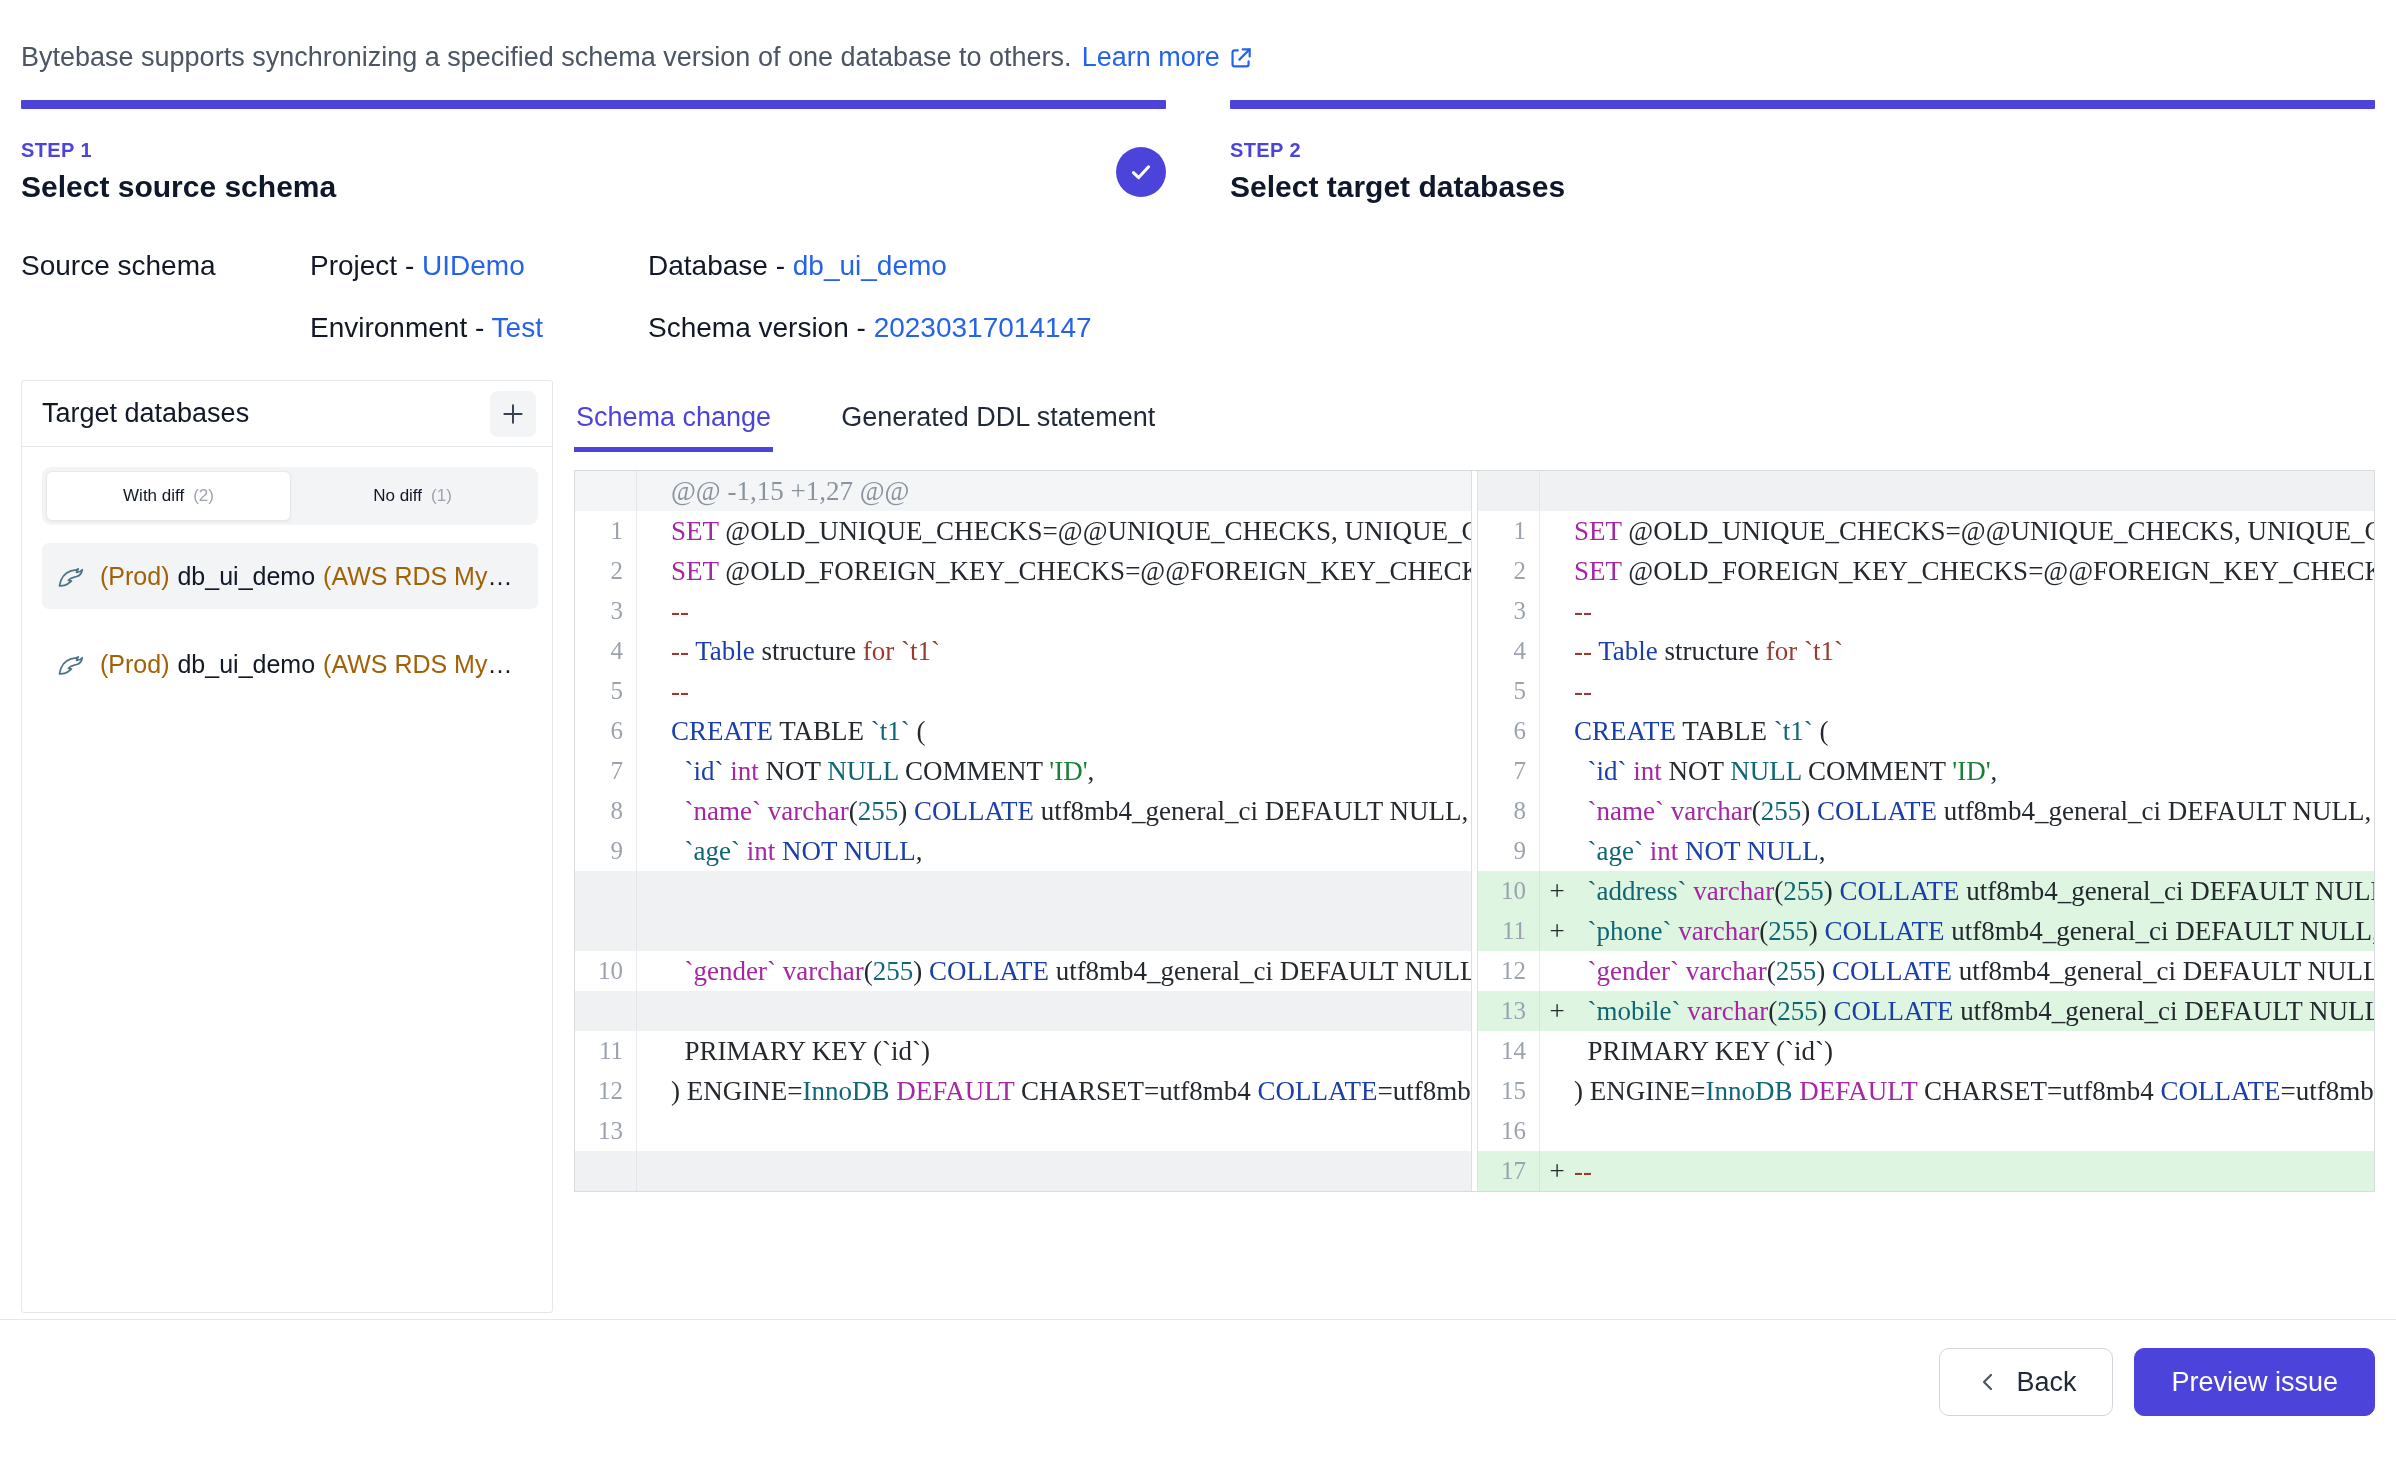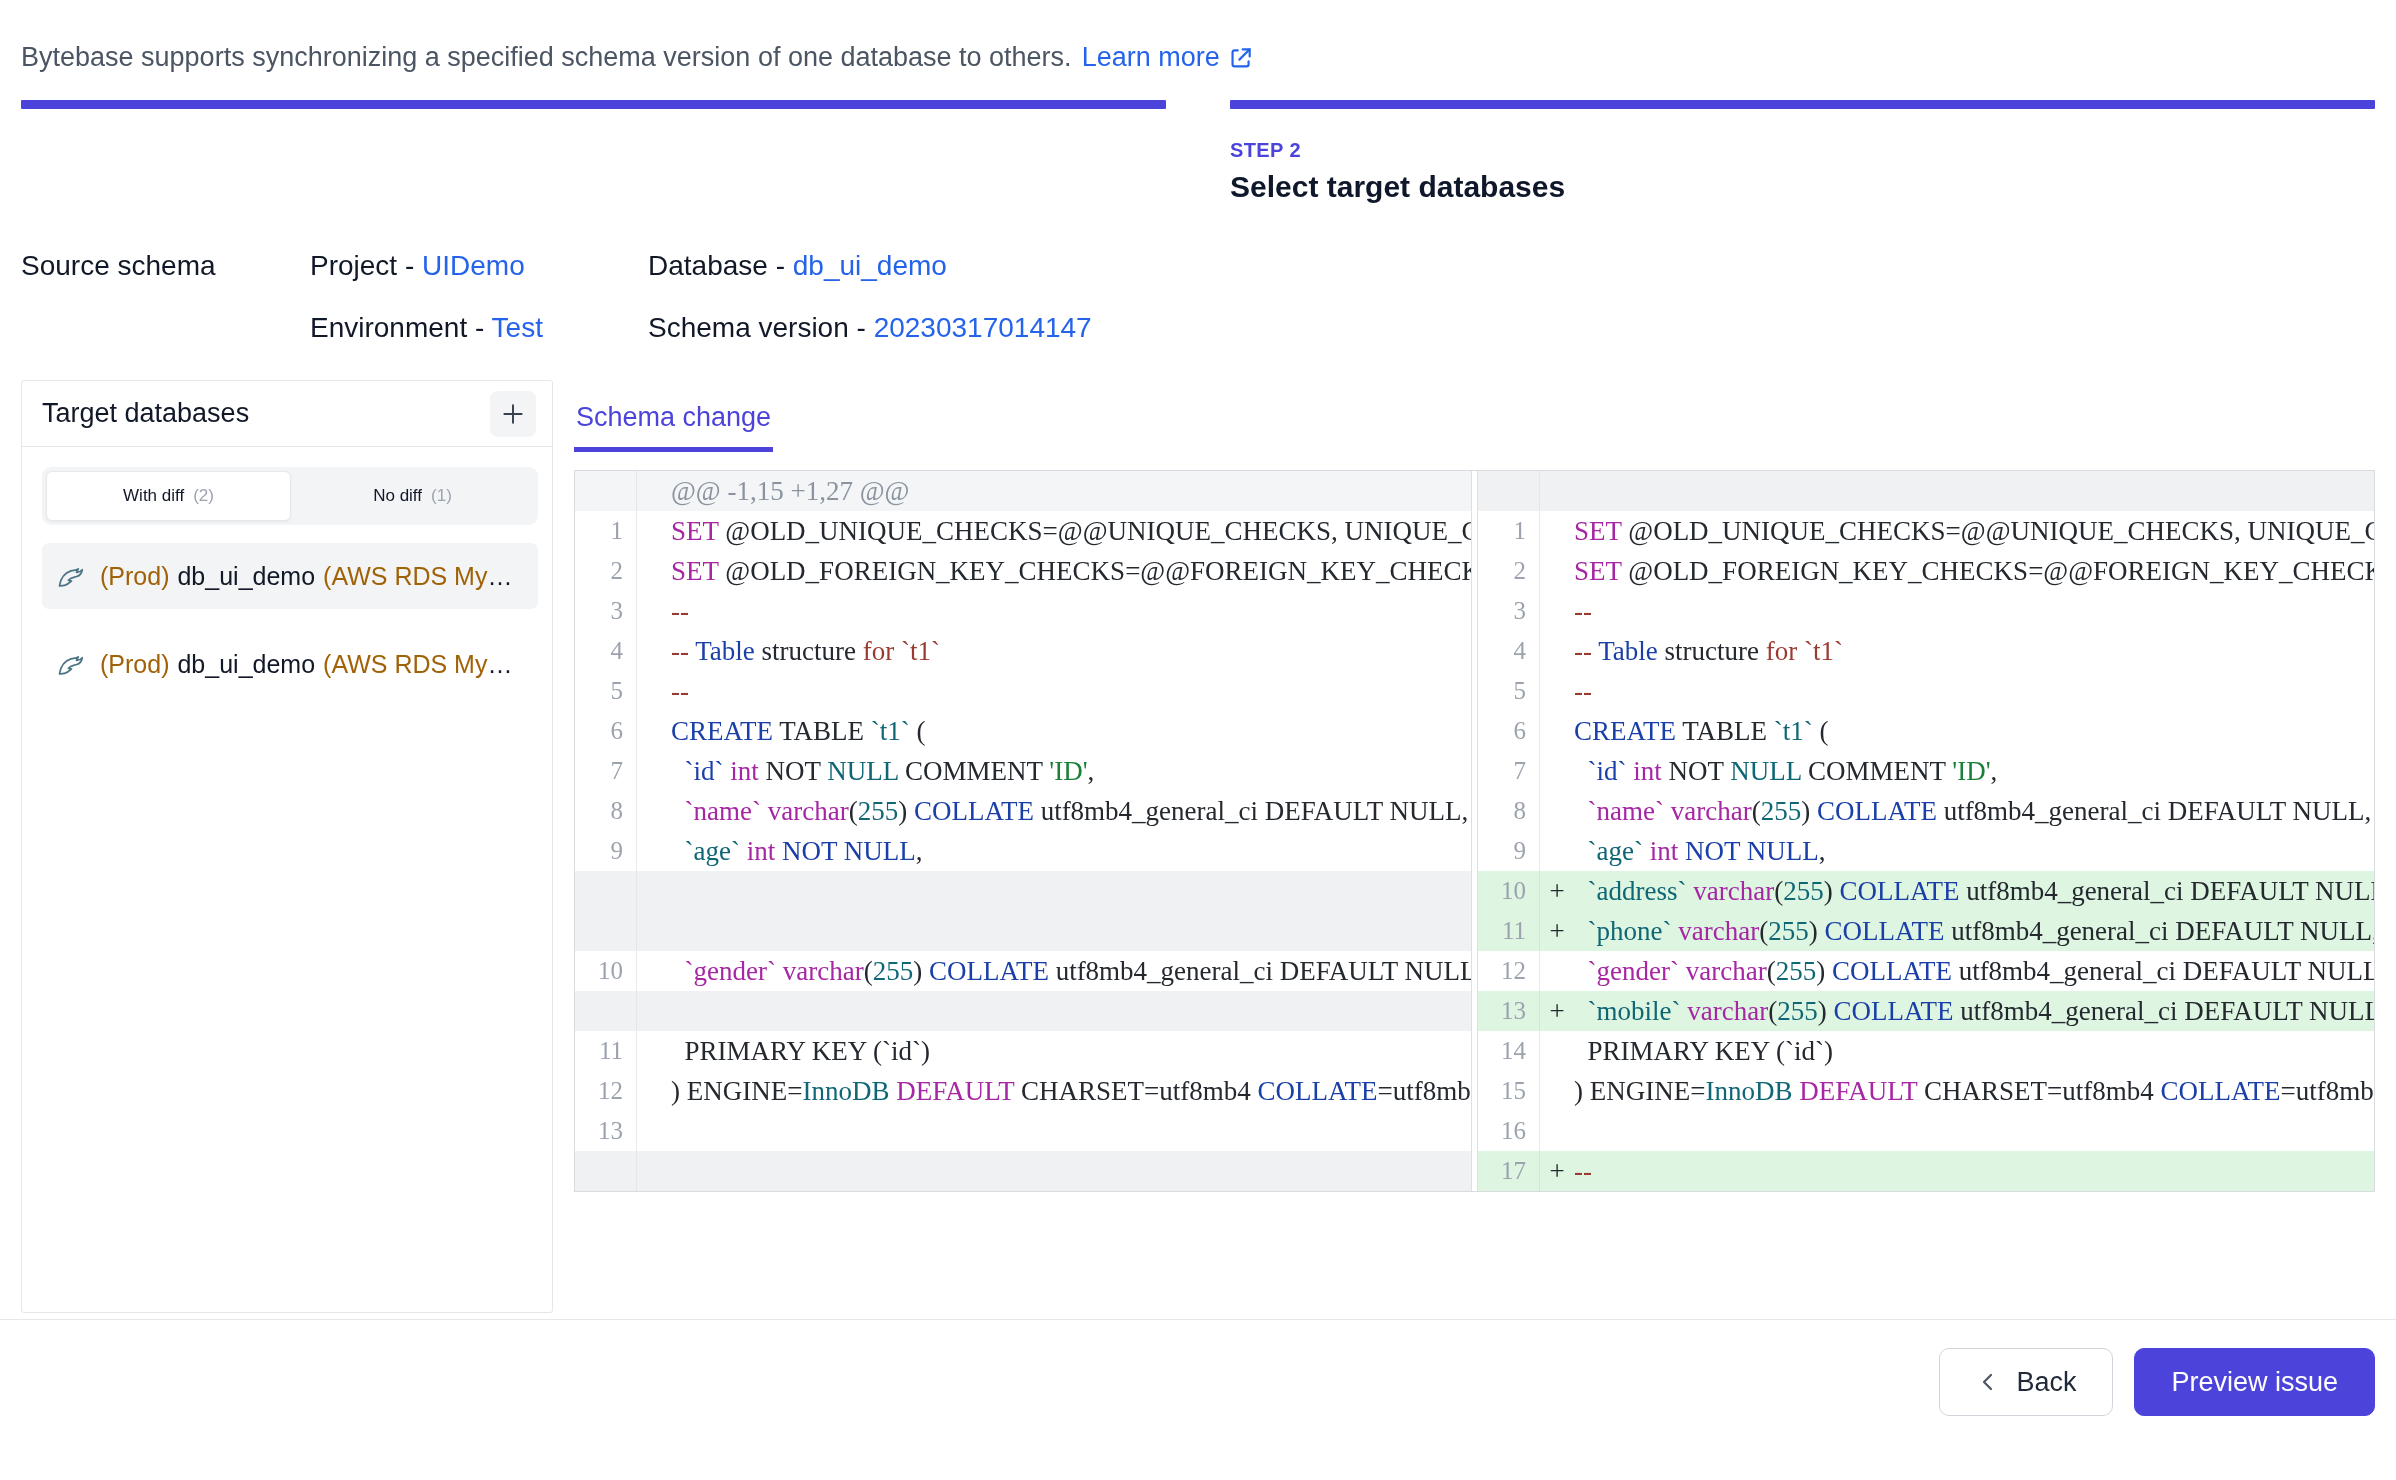--- a/index.html
+++ b/index.html
@@ -116,20 +116,31 @@
         <path d="M9 5H6.2C5 5 4.2 5.8 4.2 7v10.8c0 1.2.8 2 2 2H17c1.2 0 2-.8 2-2V15" fill="none" stroke="#2563eb" stroke-width="2" stroke-linecap="round"></path>
         <path d="M13.5 4h6.5v6.5" fill="none" stroke="#2563eb" stroke-width="2" stroke-linecap="round" stroke-linejoin="round"></path>
         <path d="M20 4 10.5 13.5" fill="none" stroke="#2563eb" stroke-width="2" stroke-linecap="round"></path>
       </svg>
     </a>
   </p>
 
   <div class="steps">
     <div class="step">
       <div class="step-bar"></div>
+      <div class="step-body">
+        <div class="step-texts">
+          <span class="step-label">STEP 1</span>
+          <span class="step-title">Select source schema</span>
+        </div>
+        <span class="check-badge">
+          <svg width="28" height="28" viewBox="0 0 24 24">
+            <polyline points="5.5 12.5 10 16.8 18.5 7.5" fill="none" stroke="#ffffff" stroke-width="2.6" stroke-linecap="round" stroke-linejoin="round"></polyline>
+          </svg>
+        </span>
+      </div>
     </div>
     <div class="step">
       <div class="step-bar"></div>
       <div class="step-body">
         <div class="step-texts">
           <span class="step-label">STEP 2</span>
           <span class="step-title">Select target databases</span>
         </div>
       </div>
     </div>
@@ -185,20 +196,21 @@
             <path d="M2.6 19.4c.9-5.6 4.1-9.8 8.6-11.2 2.2-.7 3.8-.2 5.5-1.6l-1.3 2.7c1.8.2 3-.6 4.3-2-.5 2.7-1.9 4.4-4.1 5.1-2.6.8-4.6.7-6.3 2.8l2.3.6-3.2 2.4c-1.7 1.3-3.6 1.3-5.8 1.2z" fill="none" stroke="#4d7485" stroke-width="1.3" stroke-linejoin="round"></path>
           </svg>
           <span class="txt"><span class="env">(Prod)</span><span class="nm">db_ui_demo</span><span class="inst">(AWS RDS MySQL Prod)</span></span>
         </div>
       </div>
     </div>
 
     <div class="preview-panel">
       <div class="pv-tabs">
         <button class="pv-tab active">Schema change</button>
+        <button class="pv-tab">Generated DDL statement</button>
       </div>
 
       <div class="diff">
         <div class="dpane left">
             <div class="drow hunk">
               <div class="dnum"></div>
               <div class="dmark"></div>
               <div class="dcode"><span class="c-h">@@ -1,15 +1,27 @@</span></div>
             </div>
             <div class="drow code">

